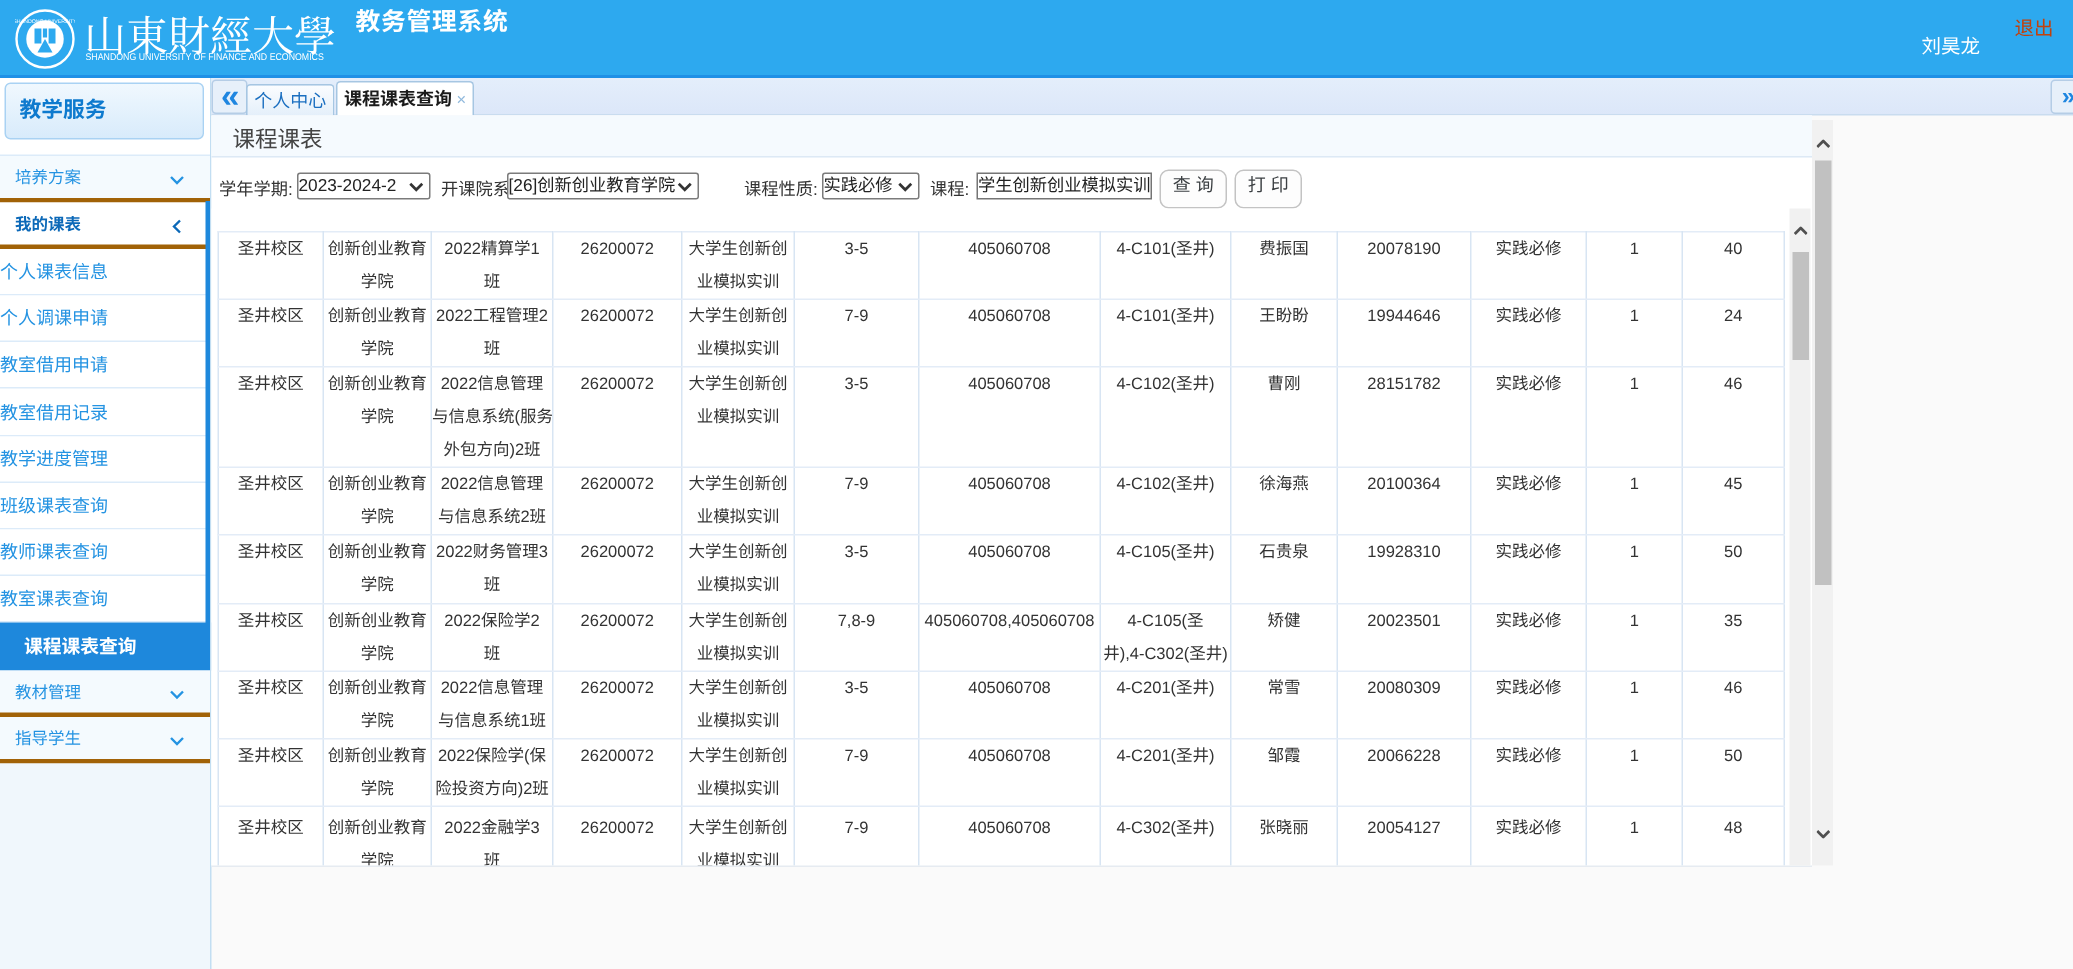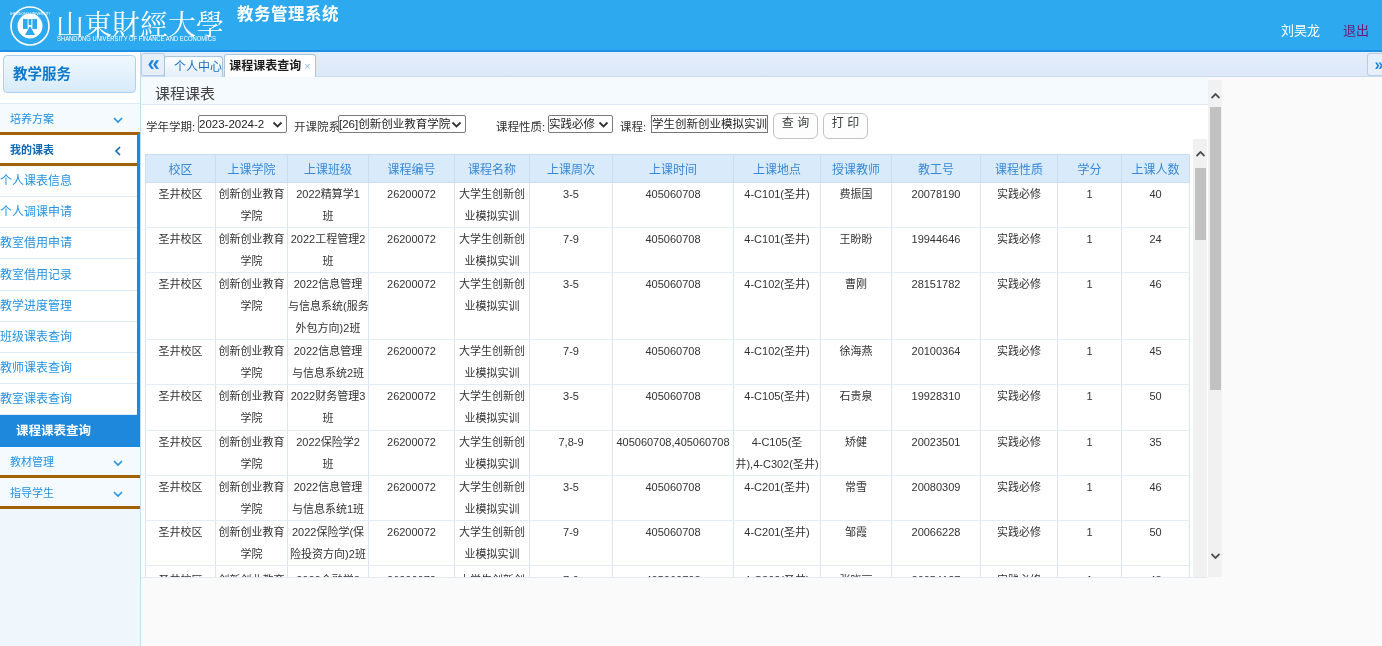--- a/index.html
+++ b/index.html
@@ -6,36 +6,36 @@
 html,body{width:1382px;height:646px;overflow:hidden}
 body{position:relative;font-family:"Liberation Sans","Noto Sans CJK SC",sans-serif;background:#fafafa;font-size:12px}
 .abs{position:absolute}
 
 #hdr{left:0;top:0;width:1382px;height:50px;background:#2da9ef}
 #hdrline{left:0;top:50px;width:1382px;height:2px;background:#1f90e6}
 #uniname{left:56px;top:3px;width:180px;height:36px;color:#fff;font-size:28px;letter-spacing:-0.5px;font-family:"Liberation Serif","Noto Serif CJK SC",serif;letter-spacing:0;white-space:nowrap}
 #unisub{left:57px;top:35px;color:#fff;font-size:6.5px;letter-spacing:0;white-space:nowrap;transform:scale(0.9,1);transform-origin:left}
 #systitle{left:237px;top:1px;color:#fff;font-size:16.5px;font-weight:bold;letter-spacing:0.5px}
 #uname{left:1281px;top:20px;color:#fff;font-size:13px}
-#logout{left:1343px;top:20px;color:#701a75;font-size:13px}
+#logout{left:1343px;top:8px;color:#c2410c;font-size:13px}
 
 #side{left:0;top:52px;width:140px;height:594px;background:#fff}
 #svcbox{left:3px;top:55px;width:133px;height:38px;border:1px solid #a9d2f3;border-radius:4px;background:linear-gradient(#f0f8fe,#d8ebfb);color:#0e7ace;font-weight:bold;font-size:14.5px;line-height:36px;padding-left:9px}
 .mrow{left:0;width:140px;height:31px;line-height:31px;border-bottom:3px solid #a16207;color:#2493e2;font-size:11px;padding-left:10px;background:#f4fafe}
 .mrow .chev{position:absolute;right:16px;top:10px}.mrow .chev svg{display:block}
 .srow{left:0;width:140px;height:31px;line-height:31px;border-bottom:1px solid #dcebf9;color:#2493e2;font-size:12px;background:#fff}
 #mtop{left:0;top:103px;width:140px;height:1px;background:#dcebf9}
 #active{left:0;top:415px;width:141px;height:32px;background:#1e88dc;color:#fff;font-size:12.5px;line-height:32px;padding-left:16px;font-weight:bold}
 #sfill{left:0;top:509px;width:140px;height:137px;background:#f0f7fc}
 #sborder{left:140px;top:52px;width:1px;height:594px;background:#c2def2}
 #sthumb{left:137px;top:134px;width:3px;height:297px;background:#1e88dc}
 
 #tabbar{left:141px;top:52px;width:1241px;height:25px;background:linear-gradient(#e4eefb,#dce7f9);border-bottom:1px solid #c9dcef}
 .navbtn{top:53px;width:24px;height:23px;border:1px solid #b5cde6;border-radius:3px;background:#e7f0fa;color:#1f86e0;text-align:center;line-height:19px;font-size:22px;font-weight:bold;letter-spacing:-1px}
-#tab1{left:164px;top:56px;width:59px;height:21px;border:1px solid #a6c6e2;border-bottom:none;border-radius:3px 3px 0 0;background:linear-gradient(#fbfdff,#e4effa);color:#1b6fc0;font-size:12px;text-align:right;line-height:21px}
+#tab1{left:164px;top:56px;width:59px;height:21px;border:1px solid #a6c6e2;border-bottom:none;border-radius:3px 3px 0 0;background:linear-gradient(#fbfdff,#e4effa);color:#1b6fc0;font-size:12px;text-align:center;line-height:21px}
 #tab2{left:224px;top:54px;width:92px;height:23px;border:1px solid #a6c6e2;border-bottom:none;border-radius:3px 3px 0 0;background:#fff;color:#1b1b1b;font-size:12px;font-weight:bold;text-align:center;line-height:22px}
 #tab2 .x{color:#8fb8dc;font-weight:normal;font-size:11px;margin-left:3px}
 
 #panel{left:141px;top:77px;width:1067px;height:500px;background:#fff}
 #titlebar{left:141px;top:77px;width:1067px;height:28px;background:#f5fafe;border-bottom:1px solid #dde9f5;color:#444;font-size:15px;line-height:33px;padding-left:14px}
 
 .flab{top:118px;color:#333;font-size:11.5px;white-space:nowrap}
 .fsel{top:115px;height:18px;border:1px solid #7b7b7b;border-radius:2px;background:#fff;color:#222;font-size:11.5px;line-height:16px;padding-left:0;white-space:nowrap;overflow:hidden}
 .fsel svg{position:absolute;right:3px;top:4px}
 .fbtn{top:113px;width:45px;height:26px;border:1px solid #c3c3c3;border-radius:6px;background:#fdfdfd;color:#3c4043;font-size:12px;text-align:center;line-height:18px}
@@ -140,35 +140,20 @@
         <col style="width:83px">
         <col style="width:121px">
         <col style="width:87px">
         <col style="width:71px">
         <col style="width:89px">
         <col style="width:77px">
         <col style="width:64px">
         <col style="width:68px">
       </colgroup>
 <tbody>
-        <tr>
-          <th>校区</th>
-          <th>上课学院</th>
-          <th>上课班级</th>
-          <th>课程编号</th>
-          <th>课程名称</th>
-          <th>上课周次</th>
-          <th>上课时间</th>
-          <th>上课地点</th>
-          <th>授课教师</th>
-          <th>教工号</th>
-          <th>课程性质</th>
-          <th>学分</th>
-          <th>上课人数</th>
-        </tr>
 <tr>
           <td>圣井校区</td>
           <td>创新创业教育<br>学院</td>
           <td>2022精算学1<br>班</td>
           <td>26200072</td>
           <td>大学生创新创<br>业模拟实训</td>
           <td>3-5</td>
           <td>405060708</td>
           <td>4-C101(圣井)</td>
           <td>费振国</td>

